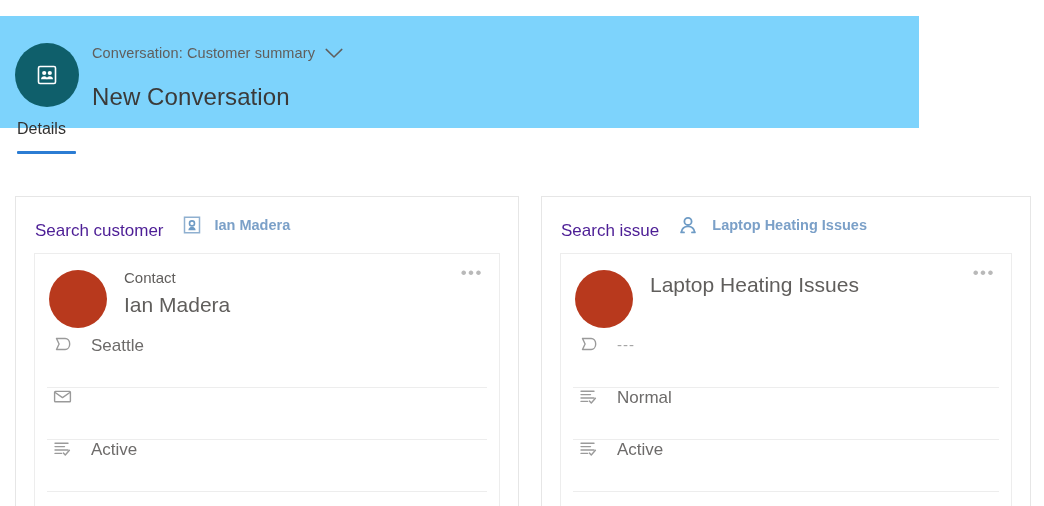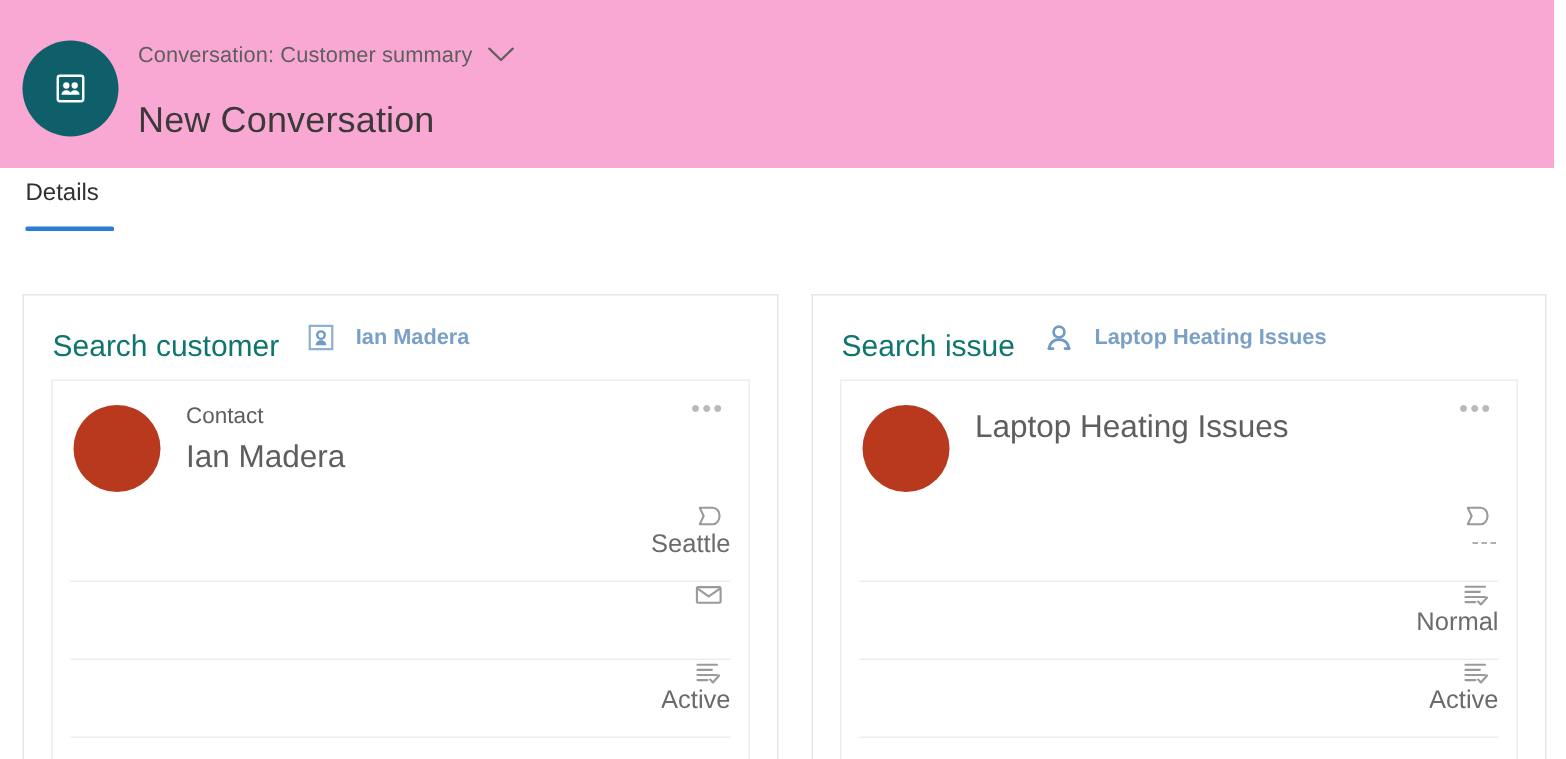--- a/index.html
+++ b/index.html
@@ -12,24 +12,24 @@
     background: #ffffff;
     font-family: "Liberation Sans", sans-serif;
     overflow: hidden;
     position: relative;
   }
 
   
   .app-header {
     position: absolute;
     left: 0;
-    top: 0;
-    width: 1036px;
+    top: 16px;
+    width: 919px;
     height: 112px;
-    background: #f9a8d4;
+    background: #7dd3fc;
   }
   .header-avatar {
     position: absolute;
     left: 15px;
     top: 27px;
     width: 64px;
     height: 64px;
     border-radius: 50%;
     background: #0f5f6b;
     display: flex;
@@ -117,22 +117,22 @@
   .card.right { left: 541px; width: 490px; }
 
   .card-search-row {
     display: flex;
     align-items: center;
     height: 56px;
     padding: 0 19px;
     box-sizing: border-box;
   }
   .search-label {
-    font-size: 20px;
-    color: #0f766e;
+    font-size: 17px;
+    color: #4c1d95;
     white-space: nowrap;
     margin-top: 12px;
   }
   .search-entity-icon {
     margin-left: 18px;
     margin-right: 13px;
     display: flex;
     align-items: center;
   }
   .search-entity-name {
@@ -193,26 +193,25 @@
     color: #b9b9b9;
     letter-spacing: 1.5px;
     line-height: 10px;
     cursor: pointer;
     user-select: none;
   }
 
   .detail-rows { padding: 0 0 0 0; }
   .detail-row {
     display: flex;
-    align-items: flex-end;
+    align-items: flex-start;
     height: 52px;
     margin: 0 12px;
     border-bottom: 1px solid #ededed;
     box-sizing: border-box;
-    flex-direction: column;
   }
   .detail-icon {
     width: 30px;
     flex: 0 0 auto;
     display: flex;
     align-items: center;
     justify-content: center;
   }
   .detail-value {
     margin-left: 14px;

